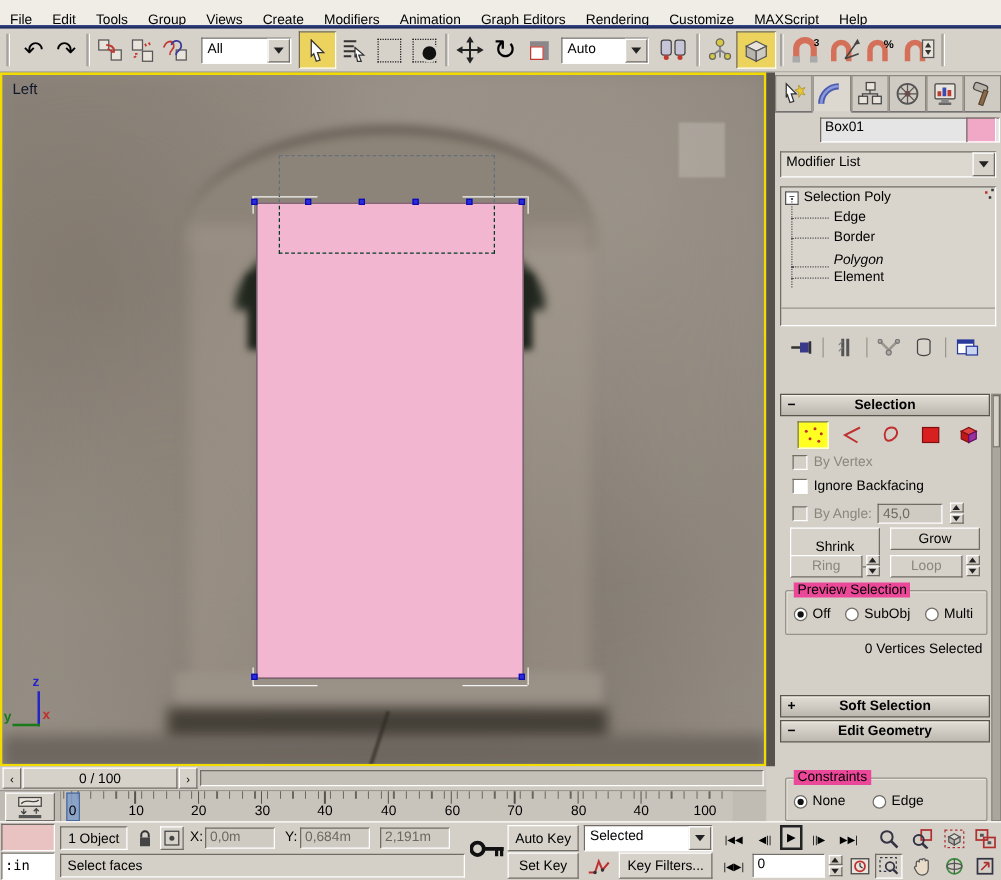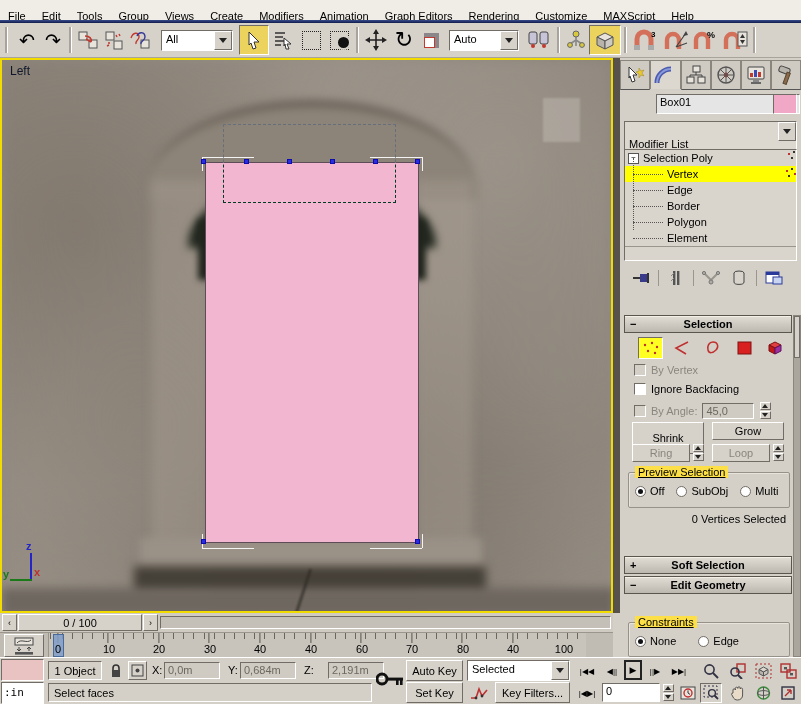--- a/index.html
+++ b/index.html
@@ -18,21 +18,21 @@
   .tri{width:0;height:0;border-left:4px solid transparent;border-right:4px solid transparent;border-top:5px solid #222;}
   .triu{width:0;height:0;border-left:3px solid transparent;border-right:3px solid transparent;border-bottom:4px solid #222;}
   .trid{width:0;height:0;border-left:3px solid transparent;border-right:3px solid transparent;border-top:4px solid #222;}
   .chk{width:12px;height:12px;background:#fff;border:1px solid;border-color:#716d66 #fff #fff #716d66;display:inline-block;box-sizing:border-box;}
   .chk.dis{background:#d4d0c8;}
   .rad{width:11px;height:11px;border-radius:50%;background:#fff;border:1px solid #716d66;display:inline-block;box-sizing:border-box;position:relative;}
   .rad.on:after{content:"";position:absolute;left:2px;top:2px;width:5px;height:5px;border-radius:50%;background:#111;}
   .roll{background:linear-gradient(#e2ded6,#bcb8b0);border:1px solid #5a564e;box-shadow:inset 0 1px 0 #f4f0e8;display:flex;align-items:center;justify-content:center;font-weight:bold;font-size:11px;}
   .rollmark{position:absolute;left:5px;top:2px;font-weight:bold;}
   .grp{border:1px solid #96928a;border-radius:2px;box-shadow:inset 1px 1px 0 #e8e4dc;}
-  .grplbl{position:absolute;top:-7px;left:6px;background:#fde047;padding:0 3px;text-decoration:underline;}
+  .grplbl{position:absolute;top:-7px;left:6px;background:#ec4899;padding:0 3px;}
   .graytxt{color:#8a867e;}
   .menuitem{padding:2px 8px;display:inline-block;cursor:default;}
   .spin{display:inline-flex;flex-direction:column;gap:1px;justify-content:center;align-items:center;width:12px;}
   .spin .b{width:11px;height:8px;display:flex;align-items:center;justify-content:center;}
   .vtx{position:absolute;width:5px;height:5px;background:#2b2be0;border:1px solid #0c0cb0;box-sizing:border-box;}
   .brk{position:absolute;background:#f4f4f4;}
   svg{display:block;}
 </style>
 </head>
 <body>
@@ -288,46 +288,41 @@
             <rect x="3" y="2" width="11" height="6" rx="2" fill="#b8b4ac" stroke="#444" transform="rotate(20 8 5)"></rect>
             <rect x="9" y="7" width="3.4" height="12" fill="#8a6a4a" stroke="#5a4630" transform="rotate(20 10 13)"></rect>
           </svg>
       </div>
     </div>
 
     <div class="fld abs" style="left:4px;top:36px;width:144px;height:20px;background:#e5e5e5;margin-left:32px;">Box01</div>
     <div class="abs" style="left:153px;top:36px;width:24px;height:20px;background:#f0a8c6;border:1px solid;border-color:#716d66 #fff #fff #716d66;box-sizing:border-box;"></div>
 
     <div class="abs" style="left:4px;top:63px;width:173px;height:21px;">
-      <div class="sunk" style="width:100%;height:100%;padding:16px 4px;box-sizing:border-box;background:#dcd8d0;">Modifier List</div>
+      <div class="sunk" style="width:100%;height:100%;padding:2px 4px;box-sizing:border-box;background:#dcd8d0;">Modifier List</div>
       <div class="ddarrowbtn">
           <div class="tri"></div>
         </div>
     </div>
 
     <div class="abs sunk" style="left:4px;top:91px;width:173px;height:112px;background:#d9d5cd;overflow:hidden;">
       <div style="height:16px;display:flex;align-items:center;padding-left:3px;position:relative;">
         <span style="width:9px;height:9px;border:1px solid #555;background:#fff;font-size:8px;line-height:7px;text-align:center;margin-right:4px;">−</span>
         <span>Selection Poly</span>
         <span class="abs" style="right:6px;top:3px;width:2px;height:2px;background:#c03030;box-shadow:5px -2px 0 #333,9px 2px 0 #c03030,3px 4px 0 #333;"></span>
       </div>
-      <div style="height:16px;display:flex;align-items:center;background:#ffff00;position:relative;">
-        <span style="width:30px;border-bottom:1px dotted #555;margin-left:8px;margin-right:4px;height:1px;"></span>
-        <span>Vertex</span>
-        <span class="abs" style="right:8px;top:4px;width:2px;height:2px;background:#c03030;box-shadow:5px -2px 0 #333,8px 3px 0 #c03030,2px 5px 0 #333;"></span>
-      </div>
       <div style="height:16px;display:flex;align-items:center;">
         <span style="width:30px;border-bottom:1px dotted #555;margin-left:8px;margin-right:4px;height:1px;"></span>
         <span>Edge</span>
       </div>
       <div style="height:16px;display:flex;align-items:center;">
         <span style="width:30px;border-bottom:1px dotted #555;margin-left:8px;margin-right:4px;height:1px;"></span>
         <span>Border</span>
       </div>
-      <div style="height:16px;display:flex;align-items:center;">
+      <div style="height:16px;display:flex;align-items:flex-end;font-style:italic;">
         <span style="width:30px;border-bottom:1px dotted #555;margin-left:8px;margin-right:4px;height:1px;"></span>
         <span>Polygon</span>
       </div>
       <div style="height:16px;display:flex;align-items:center;">
         <span style="width:30px;border-bottom:1px dotted #555;margin-left:8px;margin-right:4px;height:1px;"></span>
         <span>Element</span>
       </div>
       <div class="abs" style="left:8px;top:8px;width:1px;height:72px;border-left:1px dotted #555;"></div>
       <div class="abs" style="left:0;top:96px;width:173px;border-top:1px solid #9a968e;"></div>
     </div>
@@ -559,21 +554,21 @@
           <rect x="1" y="1" width="11" height="11" fill="none" stroke="#444"></rect>
           <circle cx="6.5" cy="6.5" r="2" fill="#444"></circle>
         </svg>
     </div>
 
     <span class="abs" style="left:152px;top:6px;">X:</span>
     <span class="abs fld dis" style="left:164px;top:4px;width:56px;height:17px;">0,0m</span>
     <span class="abs" style="left:228px;top:6px;">Y:</span>
     <span class="abs fld dis" style="left:240px;top:4px;width:56px;height:17px;">0,684m</span>
     <span class="abs" style="left:304px;top:6px;">Z:</span>
-    <span class="abs fld dis" style="left:328px;top:4px;width:56px;height:17px;">2,191m</span>
+    <span class="abs fld dis" style="left:304px;top:4px;width:56px;height:17px;">2,191m</span>
 
     <div class="abs ib" style="left:376px;top:8px;width:28px;height:26px;">
       <svg width="28" height="18">
           <circle cx="6" cy="9" r="5" fill="none" stroke="#111" stroke-width="3"></circle>
           <rect x="10" y="7.6" width="17" height="3" fill="#111"></rect>
           <rect x="20" y="10" width="2.6" height="5" fill="#111"></rect>
           <rect x="24" y="10" width="2.6" height="5" fill="#111"></rect>
         </svg>
     </div>
 

